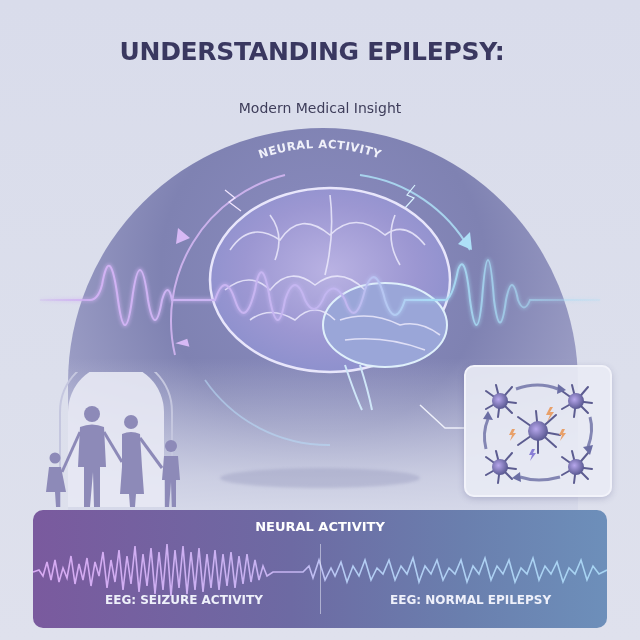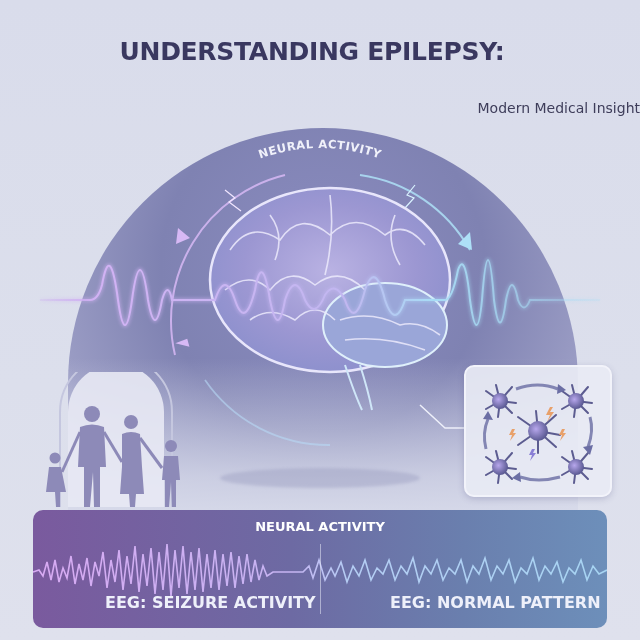--- a/index.html
+++ b/index.html
@@ -6,21 +6,21 @@
   body {
     width:640px; height:640px; overflow:hidden; position:relative;
     background: linear-gradient(180deg, #d9dceb 0%, #dcdfec 60%, #dfe1ed 100%);
     font-family: "DejaVu Sans", sans-serif;
   }
   .title {
     position:absolute; top:36px; left:0; width:624px; text-align:center;
     color:#3a3860; font-weight:bold; font-size:25px; line-height:31px; letter-spacing:-0.3px;
   }
   .subtitle {
-    position:absolute; top:100px; left:0; width:640px; text-align:right;
+    position:absolute; top:100px; left:0; width:640px; text-align:center;
     color:#3e3d5a; font-size:14px;
   }
   .dome {
     position:absolute; left:68px; top:128px; width:510px; height:400px;
     border-radius:255px 255px 0 0;
     background: radial-gradient(ellipse at 50% 35%, #8b8cc0 0%, #7f82b2 45%, #9a9cc4 75%, #c7c9df 100%);
     overflow:hidden;
   }
   .dome-fade {
     position:absolute; left:0; top:230px; width:510px; height:170px;
@@ -39,21 +39,21 @@
     position:absolute; left:33px; top:510px; width:574px; height:118px;
     border-radius:10px;
     background: linear-gradient(90deg, #7a5a9e 0%, #6d6aa3 45%, #6a7fae 75%, #6d8fba 100%);
     overflow:hidden;
   }
   .eeg-title {
     position:absolute; top:9px; left:0; width:574px; text-align:center;
     color:#ffffff; font-weight:bold; font-size:13px;
   }
   .eeg-label {
-    position:absolute; top:83px; color:#eef0fa; font-weight:bold; font-size:16px;
+    position:absolute; top:83px; color:#eef0fa; font-weight:bold; font-size:12px;
   }
   .eeg-divider {
     position:absolute; left:287px; top:34px; width:1px; height:70px; background: rgba(230,232,245,0.55);
   }
 </style>
 </head>
 <body>
 
 <div class="title">
   <div>UNDERSTANDING EPILEPSY:</div>
@@ -213,14 +213,14 @@
         <stop offset="0%" stop-color="#d8aaf3"></stop>
         <stop offset="45%" stop-color="#c6b4f2"></stop>
         <stop offset="55%" stop-color="#b4ccf3"></stop>
         <stop offset="100%" stop-color="#a6d4f2"></stop>
       </linearGradient>
     </defs>
     <path fill="none" stroke="url(#eegGrad)" stroke-width="1.6" d="M 0 62 L 6 60 L 10 66 L 14 52 L 18 70 L 22 50 L 26 72 L 30 58 L 34 68 L 38 46 L 42 74 L 46 54 L 50 70 L 54 48 L 58 76 L 62 52 L 66 66 L 70 42 L 74 78 L 78 50 L 82 72 L 86 40 L 90 80 L 94 46 L 98 74 L 102 36 L 106 82 L 110 44 L 114 76 L 118 38 L 122 84 L 126 42 L 130 80 L 134 34 L 138 86 L 142 40 L 146 78 L 150 36 L 154 84 L 158 42 L 162 80 L 166 38 L 170 82 L 174 44 L 178 78 L 182 40 L 186 80 L 190 44 L 194 76 L 198 42 L 202 78 L 206 46 L 210 74 L 214 44 L 218 72 L 222 50 L 226 70 L 230 56 L 234 66 L 240 62 L 260 62 L 270 62 L 276 56 L 280 68 L 286 50 L 292 70 L 298 58 L 302 66 L 308 52 L 314 72 L 320 56 L 326 66 L 332 50 L 338 70 L 344 58 L 350 64 L 356 50 L 362 70 L 368 56 L 374 64 L 380 48 L 386 72 L 392 56 L 398 64 L 404 50 L 410 70 L 416 58 L 422 64 L 428 50 L 434 72 L 440 56 L 446 64 L 452 48 L 458 70 L 464 56 L 470 64 L 476 50 L 482 72 L 488 58 L 494 64 L 500 48 L 506 70 L 512 56 L 518 64 L 524 52 L 530 72 L 536 58 L 542 64 L 548 50 L 554 70 L 560 56 L 566 64 L 574 60"></path>
   </svg>
   <div class="eeg-divider"></div>
   <div class="eeg-label" style="left:72px;">EEG: SEIZURE ACTIVITY</div>
-  <div class="eeg-label" style="left:357px;">EEG: NORMAL PATTERN</div>
+  <div class="eeg-label" style="left:357px;">EEG: NORMAL EPILEPSY</div>
 </div>
 
 </body></html>

